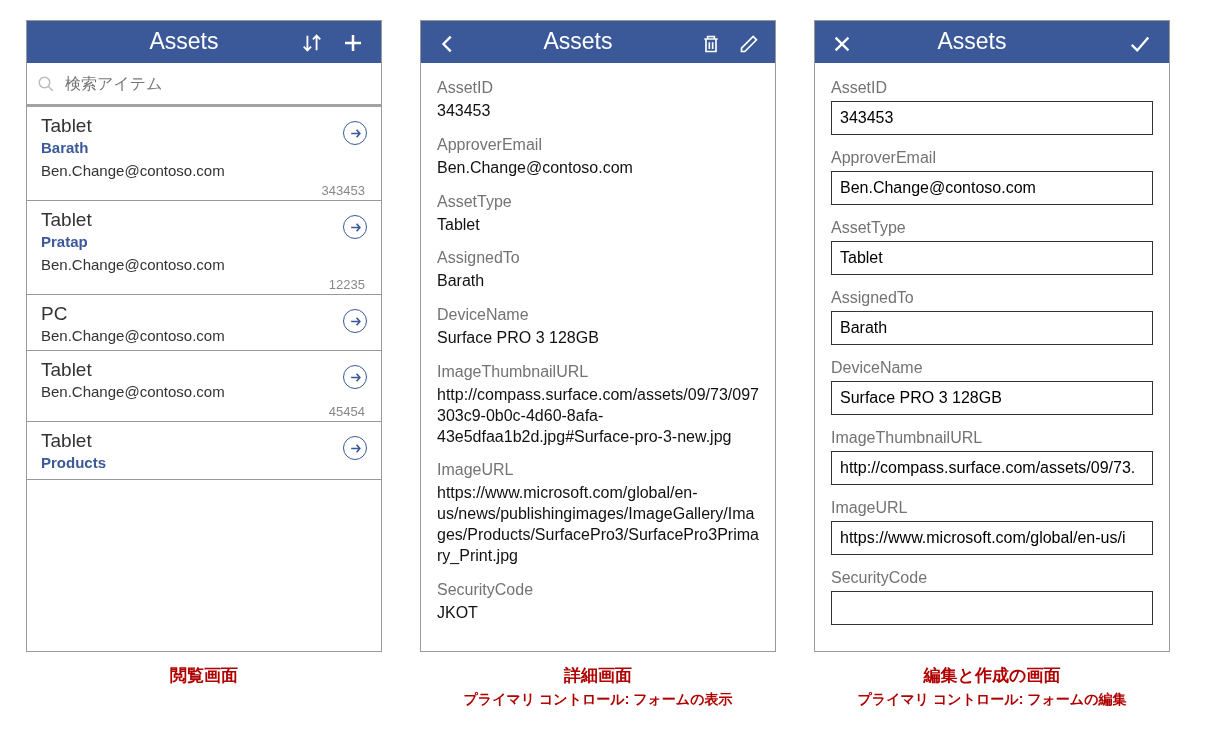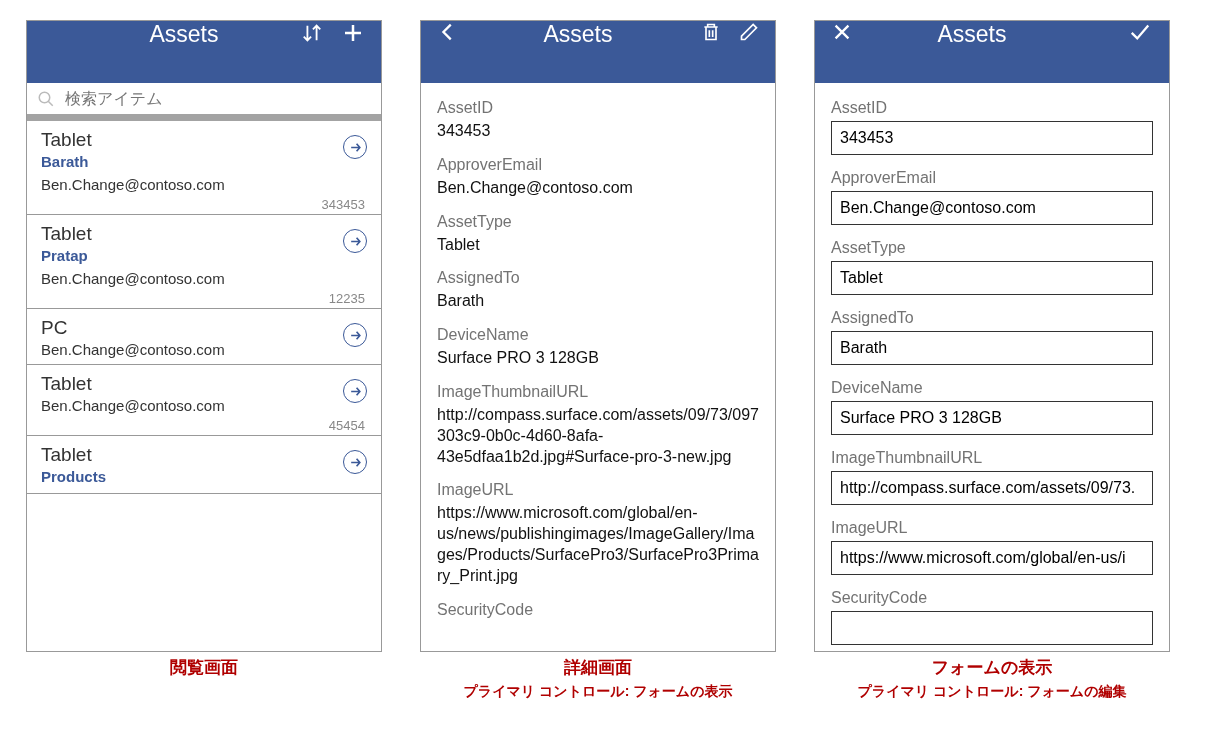--- a/index.html
+++ b/index.html
@@ -26,37 +26,37 @@
     height: 632px;
     border: 1px solid #999;
     background: #fff;
     display: flex;
     flex-direction: column;
     overflow: hidden;
   }
   .header {
     background: #3B5998;
     color: #fff;
-    height: 62px;
-    display: flex;
-    align-items: flex-start;
-    padding: 0 16px;
+    height: 42px;
+    display: flex;
+    align-items: flex-end;
+    padding: 8px 16px;
     flex-shrink: 0;
   }
   .header .h-left  { width: 40px; display:flex; align-items:center; justify-content:flex-start; }
   .header .h-title { flex:1; text-align:center; font-size: 23px; font-weight: 400; }
   .header .h-right { width: 80px; display:flex; align-items:center; justify-content:flex-end; gap:18px; }
   .icon { display:inline-flex; }
   .icon svg { display:block; }
 
   
   .search-row {
     display:flex; align-items:center;
-    height: 38px; padding: 0 10px;
-    border-bottom: 7px solid #a3a3a3;
+    height: 44px; padding: 0 10px;
+    border-bottom: 3px solid #a3a3a3;
     color: #999; gap:8px;
     flex-shrink:0;
   }
   .search-row input {
     border:none; outline:none; flex:1; font-size:16px;
     font-family: inherit;
   }
   .gallery { flex:1; overflow-y:auto; }
   .card {
     border-bottom: 1px solid #999;
@@ -77,21 +77,21 @@
   .form-body { flex:1; overflow-y:auto; padding: 16px 16px 0 16px; }
   .field { margin-bottom: 14px; }
   .field .label { font-size: 16px; color:#737373; margin-bottom: 4px; }
   .field .value { font-size: 16px; color:#111; word-wrap: break-word; line-height:1.3; }
   .field input {
     width:100%; font-size:16px; padding:6px 8px;
     border:1px solid #333; font-family: inherit; height:34px;
   }
 
   
-  .caption { text-align:center; margin-top: 4px; }
+  .caption { text-align:center; margin-top: 12px; }
   .caption .c1 { color:#B00000; font-weight:700; font-size:17px; margin-bottom:4px; }
   .caption .c2 { color:#B00000; font-weight:700; font-size:14px; }
 </style>
 </head>
 <body>
 
 <div class="screen-col">
   <div class="phone">
     <div class="header">
       <div class="h-left"></div>
@@ -225,20 +225,21 @@
         <div class="field">
           <div class="label">ImageThumbnailURL</div>
           <div class="value">http://compass.surface.com/assets/09/73/097303c9-0b0c-4d60-8afa-43e5dfaa1b2d.jpg#Surface-pro-3-new.jpg</div>
         </div>
         <div class="field">
           <div class="label">ImageURL</div>
           <div class="value">https://www.microsoft.com/global/en-us/news/publishingimages/ImageGallery/Images/Products/SurfacePro3/SurfacePro3Primary_Print.jpg</div>
         </div>
         <div class="field">
           <div class="label">SecurityCode</div>
+          <div class="value">JKOT</div>
         </div>
       </div>
   </div>
   <div class="caption">
     <div class="c1">詳細画面</div>
     <div class="c2">プライマリ コントロール: フォームの表示</div>
   </div>
 </div>
 
 <div class="screen-col">
@@ -265,16 +266,16 @@
         <div class="field"><div class="label">ApproverEmail</div><input type="text" value="Ben.Change@contoso.com" style=""></div>
         <div class="field"><div class="label">AssetType</div><input type="text" value="Tablet" style=""></div>
         <div class="field"><div class="label">AssignedTo</div><input type="text" value="Barath" style=""></div>
         <div class="field"><div class="label">DeviceName</div><input type="text" value="Surface PRO 3 128GB" style=""></div>
         <div class="field"><div class="label">ImageThumbnailURL</div><input type="text" value="http://compass.surface.com/assets/09/73." style=""></div>
         <div class="field"><div class="label">ImageURL</div><input type="text" value="https://www.microsoft.com/global/en-us/i" style=""></div>
         <div class="field"><div class="label">SecurityCode</div><input type="text" value="" style=""></div>
       </div>
   </div>
   <div class="caption">
-    <div class="c1">フォームの表示</div>
+    <div class="c1">編集と作成の画面</div>
     <div class="c2">プライマリ コントロール: フォームの編集</div>
   </div>
 </div>
 
 </body></html>

